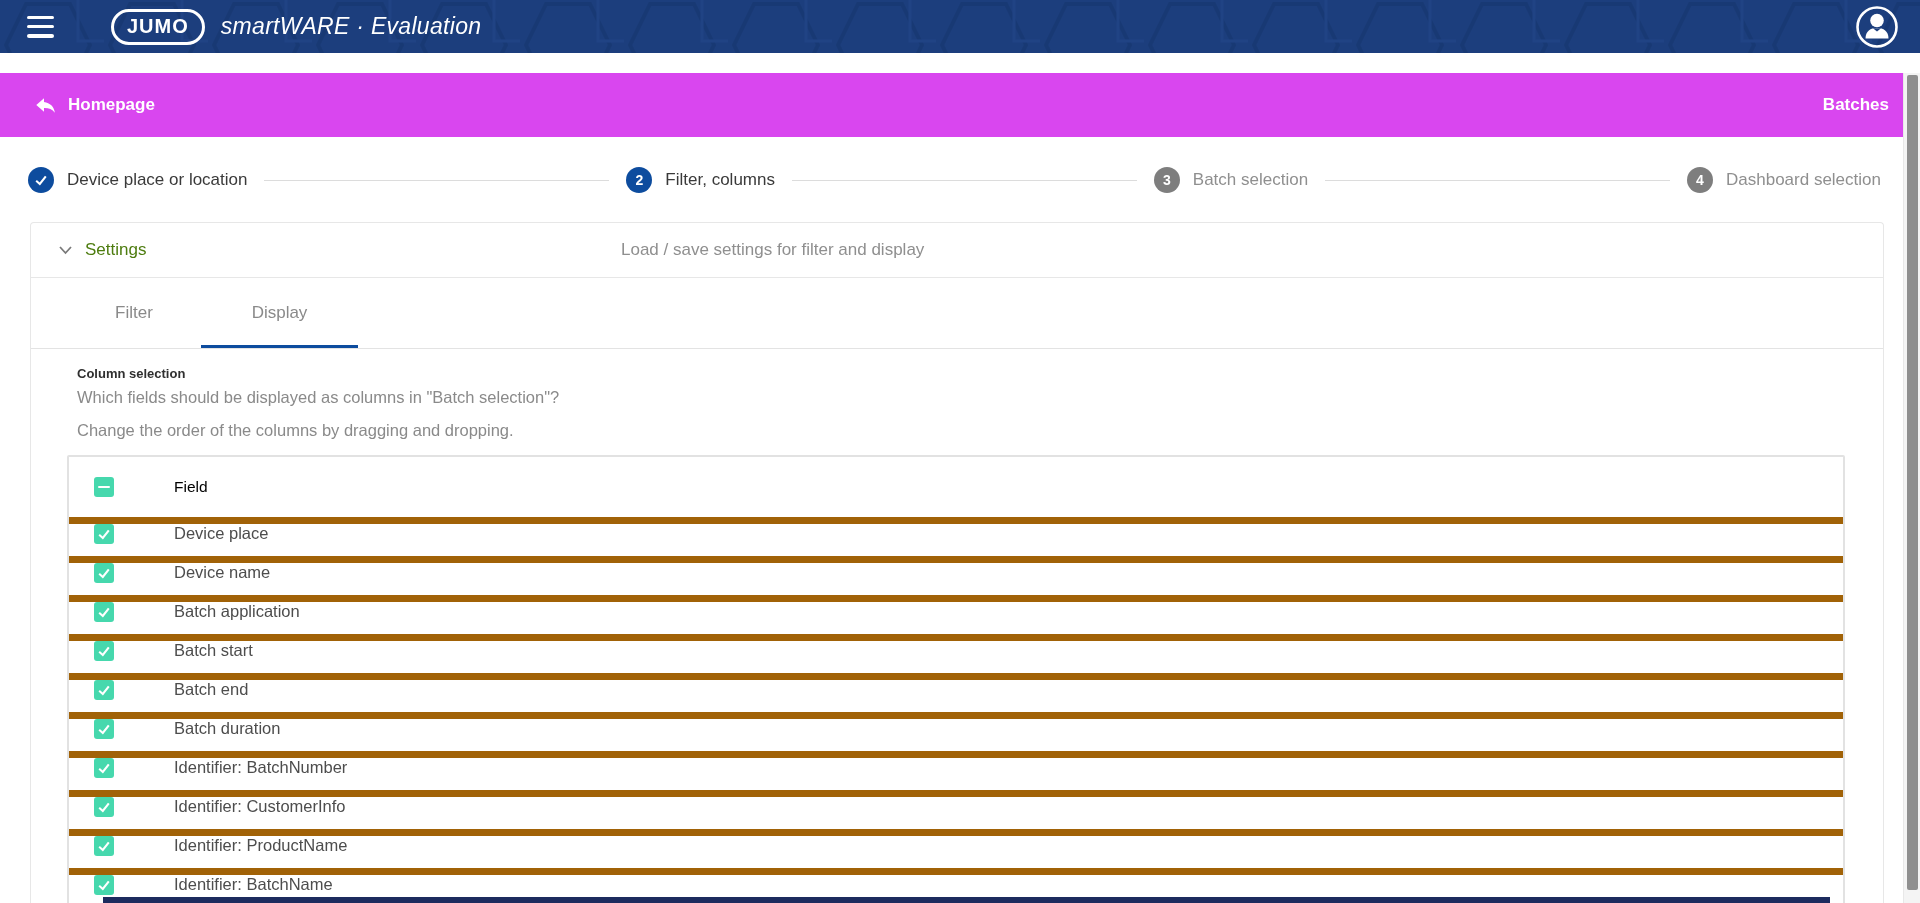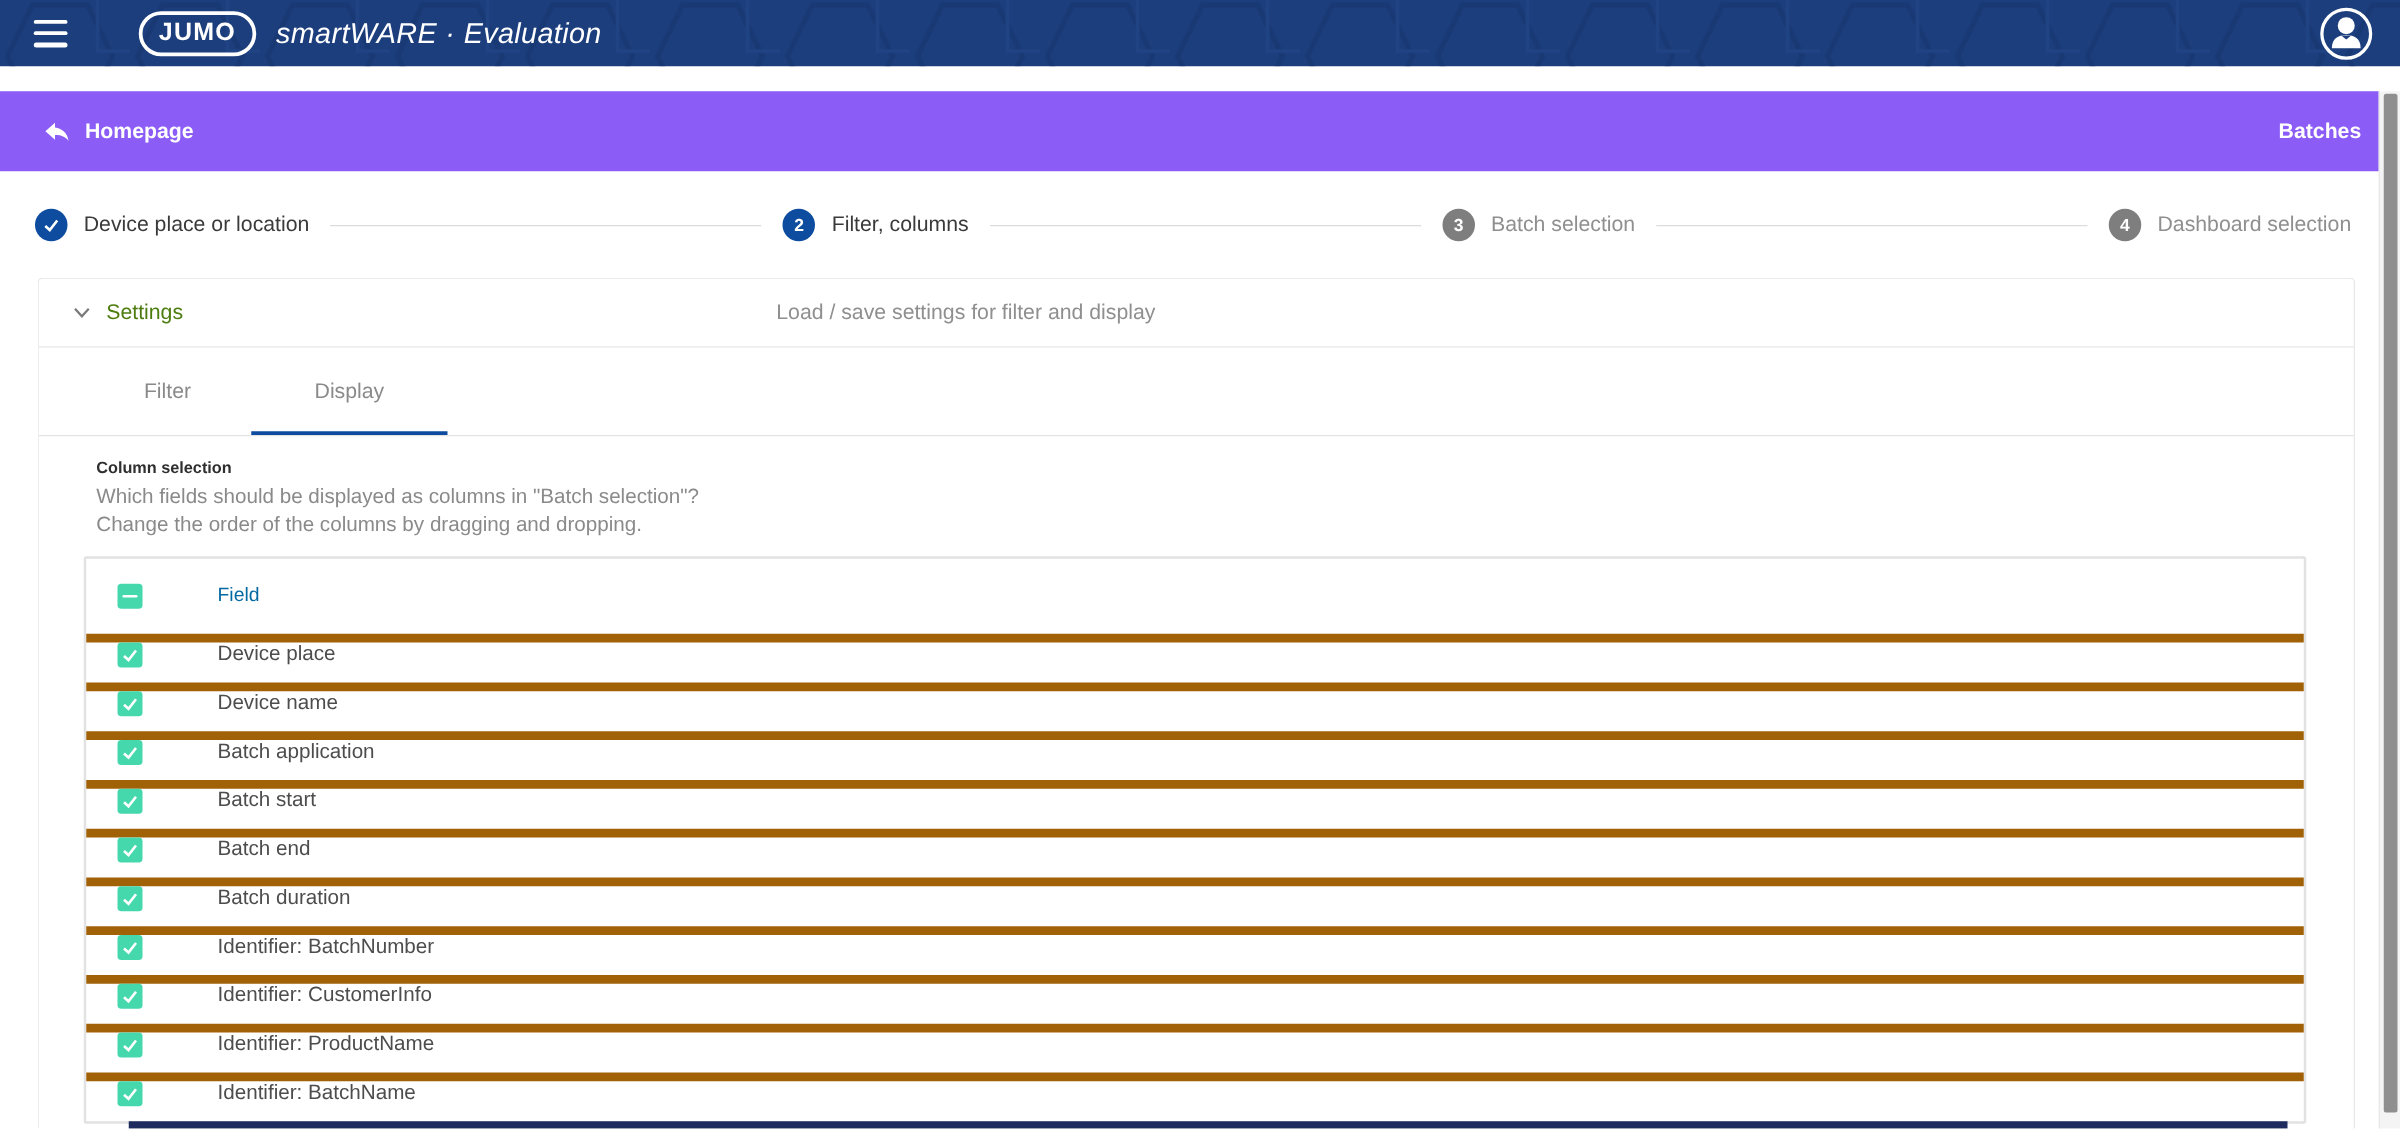--- a/index.html
+++ b/index.html
@@ -10,21 +10,21 @@
   .topbar { position:absolute; top:0; left:0; width:1920px; height:53px; background:#1C3E7D; display:flex; align-items:center; overflow:hidden; z-index:30; }
   .topbar .hexes { position:absolute; inset:0; opacity:.5; }
   .hamburger { position:relative; margin-left:27px; width:30px; height:22px; display:flex; flex-direction:column; justify-content:space-between; background:none; border:none; cursor:pointer; z-index:2; }
   .hamburger span { display:block; width:27px; height:3.5px; background:#fff; border-radius:2px; }
   .brand { position:relative; display:flex; align-items:center; margin-left:54px; z-index:2; }
   .logo { display:inline-flex; align-items:center; justify-content:center; border:3.5px solid #fff; border-radius:999px; padding:3px 13px 4px; color:#fff; font-weight:700; font-size:20px; letter-spacing:1px; }
   .product { margin-left:16px; color:#fff; font-size:23px; font-style:italic; font-weight:500; letter-spacing:.3px; }
   .avatar { position:absolute; right:21px; top:50%; transform:translateY(-50%); width:44px; height:44px; background:none; border:none; cursor:pointer; z-index:2; }
 
   
-  .subbar { position:absolute; top:73px; left:0; width:1903px; height:64px; background:#8b5cf6; display:flex; align-items:center; padding:0 14px 0 34px; z-index:20; }
+  .subbar { position:absolute; top:73px; left:0; width:1903px; height:64px; background:#d946ef; display:flex; align-items:center; padding:0 14px 0 34px; z-index:20; }
   .backlink { display:flex; align-items:center; gap:11px; background:none; border:none; cursor:pointer; }
   .backlink .lbl { color:#fff; font-size:17px; font-weight:700; }
   .subbar .right-lbl { margin-left:auto; color:#fff; font-size:17px; font-weight:700; }
 
   
   .stepper { position:absolute; top:158px; left:0; width:1903px; height:44px; display:flex; align-items:center; padding:0 22px 0 28px; background:#fff; }
   .step { display:flex; align-items:center; gap:13px; white-space:nowrap; }
   .step .dot { width:26px; height:26px; border-radius:50%; display:flex; align-items:center; justify-content:center; color:#fff; font-size:14px; font-weight:700; flex:none; }
   .step.done .dot, .step.active .dot { background:#0D4C9E; }
   .step.upcoming .dot { background:#7E7E7E; }
@@ -40,26 +40,26 @@
 
   .tabs { display:flex; height:71px; border-bottom:1px solid #E3E3E3; padding-left:36px; }
   .tab { position:relative; height:100%; display:flex; align-items:center; justify-content:center; font-size:17px; color:#8A8A8A; cursor:pointer; }
   .tab:nth-child(1){ width:134px; }
   .tab:nth-child(2){ width:157px; }
   .tab.active::after { content:""; position:absolute; left:0; right:0; bottom:0; height:3px; background:#0D4C9E; }
 
   .content { padding:17px 0 0 46px; }
   .cs-title { font-size:13px; font-weight:700; color:#2F2F2F; }
   .cs-sub { font-size:16.5px; color:#8A8A8A; margin-top:7px; }
-  .cs-sub + .cs-sub { margin-top:4px; }
+  .cs-sub + .cs-sub { margin-top:14px; }
 
   
   .ctable { margin:15px 0 0 -10px; width:1778px; border:2px solid #E2E2E2; border-radius:2px; background:#fff; }
   .thead { height:60px; display:flex; align-items:center; padding-left:25px; }
-  .thead .flabel { margin-left:60px; font-size:15.5px; color:#0369a1; }
+  .thead .flabel { margin-left:60px; font-size:15.5px; color:#000000; }
   .trow { height:39px; display:flex; align-items:flex-start; padding-left:25px; border-top:7px solid #a16207; }
   .trow .rlabel { margin-left:60px; font-size:16.5px; color:#4D4D4D; }
   .cbx { width:20px; height:20px; border-radius:3px; background:#46D8AD; display:flex; align-items:center; justify-content:center; flex:none; cursor:pointer; }
   .cbx .dash { width:12px; height:2.6px; background:#fff; border-radius:1px; }
 
   
   .bottom-strip { position:absolute; left:103px; bottom:0; width:1727px; height:6px; background:#1D2B5E; z-index:25; }
 
   
   .scrollbar { position:absolute; top:73px; right:0; width:17px; bottom:0; background:#F4F4F4; border-left:1px solid #E8E8E8; z-index:40; }

